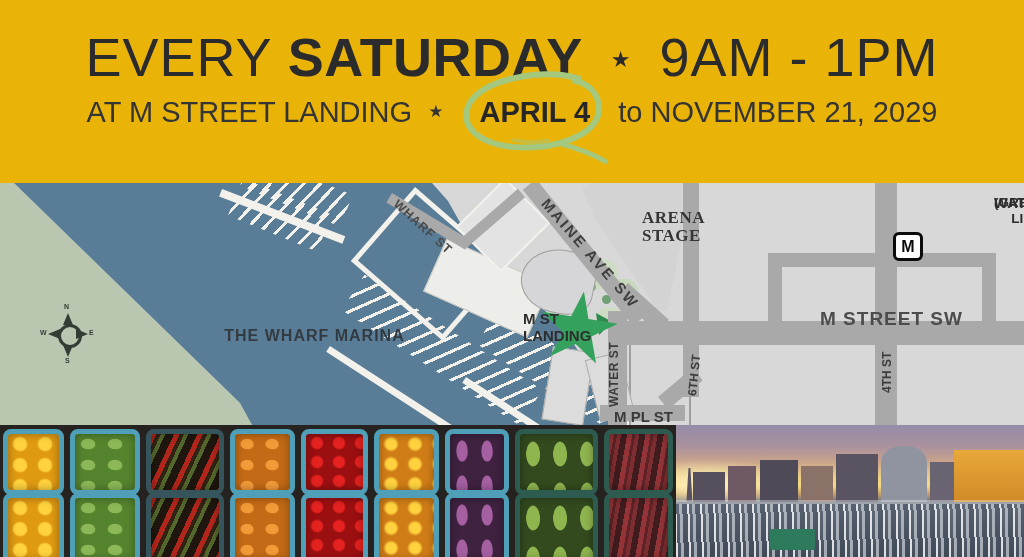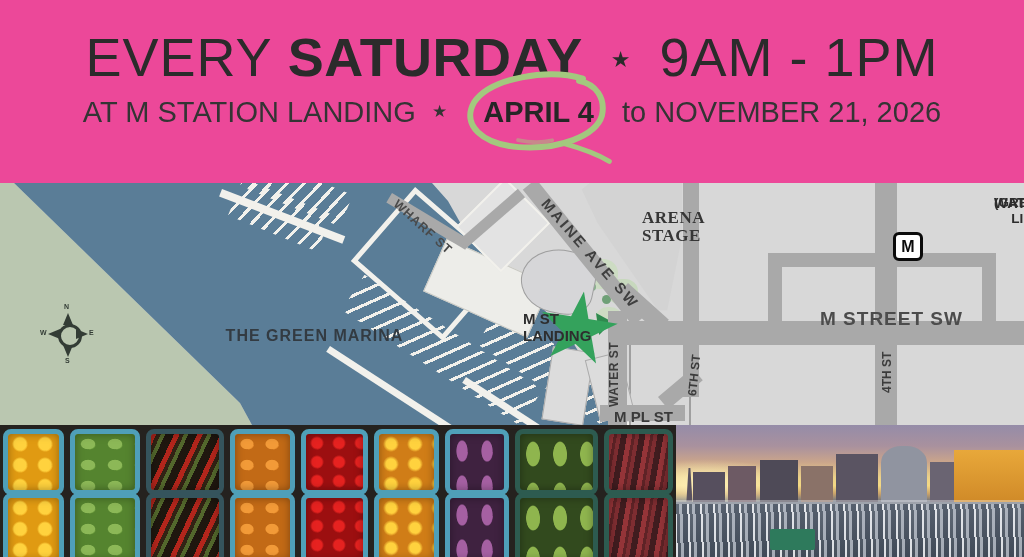--- a/index.html
+++ b/index.html
@@ -1,16 +1,16 @@
 <!DOCTYPE html>
 <html style="--text-dark: #2b2b2b; --circle-green: #a3c87e; --star-green: #34a25c; --water-blue: #5a7d97; --land-green: #bac7b0; --city-gray: #d8d8d8; --road-gray: #a9a9a9; --dock-white: #f2f1ec; --basket-teal: #4f9fb8; --basket-green: #2d5b50; --strip-bg: #211f1d;"><head>
 <meta charset="utf-8">
 <style>
   html,body{margin:0;padding:0;background:#fff;}
-  .poster{position:relative;width:1024px;height:557px;overflow:hidden;background:#ec4899;
+  .poster{position:relative;width:1024px;height:557px;overflow:hidden;background:#eab308;
           font-family:"Liberation Sans",sans-serif;color:var(--text-dark,#2b2b2b);}
 
   
   .hdr{position:absolute;top:0;left:0;width:1024px;height:183px;text-align:center;}
   .l1{margin-top:30px;font-size:54px;line-height:1;letter-spacing:1px;color:var(--text-dark,#2b2b2b);white-space:nowrap;}
   .l1 .w-light{font-weight:400;}
   .l1 .w-bold{font-weight:800;letter-spacing:0.5px;}
   .sep{font-size:22px;vertical-align:9px;margin:0 12px;}
   .l2{margin-top:14px;font-size:29px;line-height:1;color:#343434;font-weight:400;white-space:nowrap;}
   .sep2{font-size:17px;vertical-align:5px;margin:0 8px;}
@@ -188,32 +188,32 @@
 <div class="poster">
 
   <div class="hdr">
     <div class="l1">
       <span class="w-light">EVERY</span>
       <span class="w-bold">SATURDAY</span>
       <span class="sep">★</span>
       <span class="w-light">9AM - 1PM</span>
     </div>
     <div class="l2">
-      <span>AT M STATION LANDING</span>
+      <span>AT M STREET LANDING</span>
       <span class="sep2">★</span>
       <span class="circled">
         <svg class="date-circle" viewBox="0 0 160 104" aria-hidden="true">
           <path class="loop" d="M 126 14 C 92 2, 34 8, 16 32 C 2 54, 22 74, 58 79 C 98 84, 136 72, 143 52 C 148 34, 138 20, 122 16"></path>
           <path class="tail" d="M 104 78 C 122 84, 136 90, 148 98"></path>
           <path class="smudge" d="M 58 72 Q 76 77 92 74"></path>
         </svg>
         <b>APRIL 4</b>
       </span>
       <span>to</span>
-      <span>NOVEMBER 21, 2026</span>
+      <span>NOVEMBER 21, 2029</span>
     </div>
   </div>
 
   <div class="map">
     <div class="land"></div>
     <div class="water"></div>
 
     <div class="dock comb d-comb-top"></div>
     <div class="dock bar d-bar-a"></div>
     <div class="dock comb d-comb-a"></div>
@@ -267,21 +267,21 @@
       <b class="c-w">W</b>
     </div>
 
     <div class="lbl lbl-wharf">WHARF ST</div>
     <div class="lbl lbl-maine">MAINE AVE SW</div>
     <div class="lbl lbl-arena">
       <span>ARENA</span>
         <br>
       <span>STAGE</span>
     </div>
-    <div class="lbl lbl-marina">THE GREEN MARINA</div>
+    <div class="lbl lbl-marina">THE WHARF MARINA</div>
     <div class="lbl lbl-landing">
       <span>M ST</span>
         <br>
       <span>LANDING</span>
     </div>
     <div class="lbl lbl-waterst">WATER ST</div>
     <div class="lbl lbl-6th">6TH ST</div>
     <div class="lbl lbl-mpl">M PL ST</div>
     <div class="lbl lbl-mstreet">M STREET SW</div>
     <div class="lbl lbl-4th">4TH ST</div>

